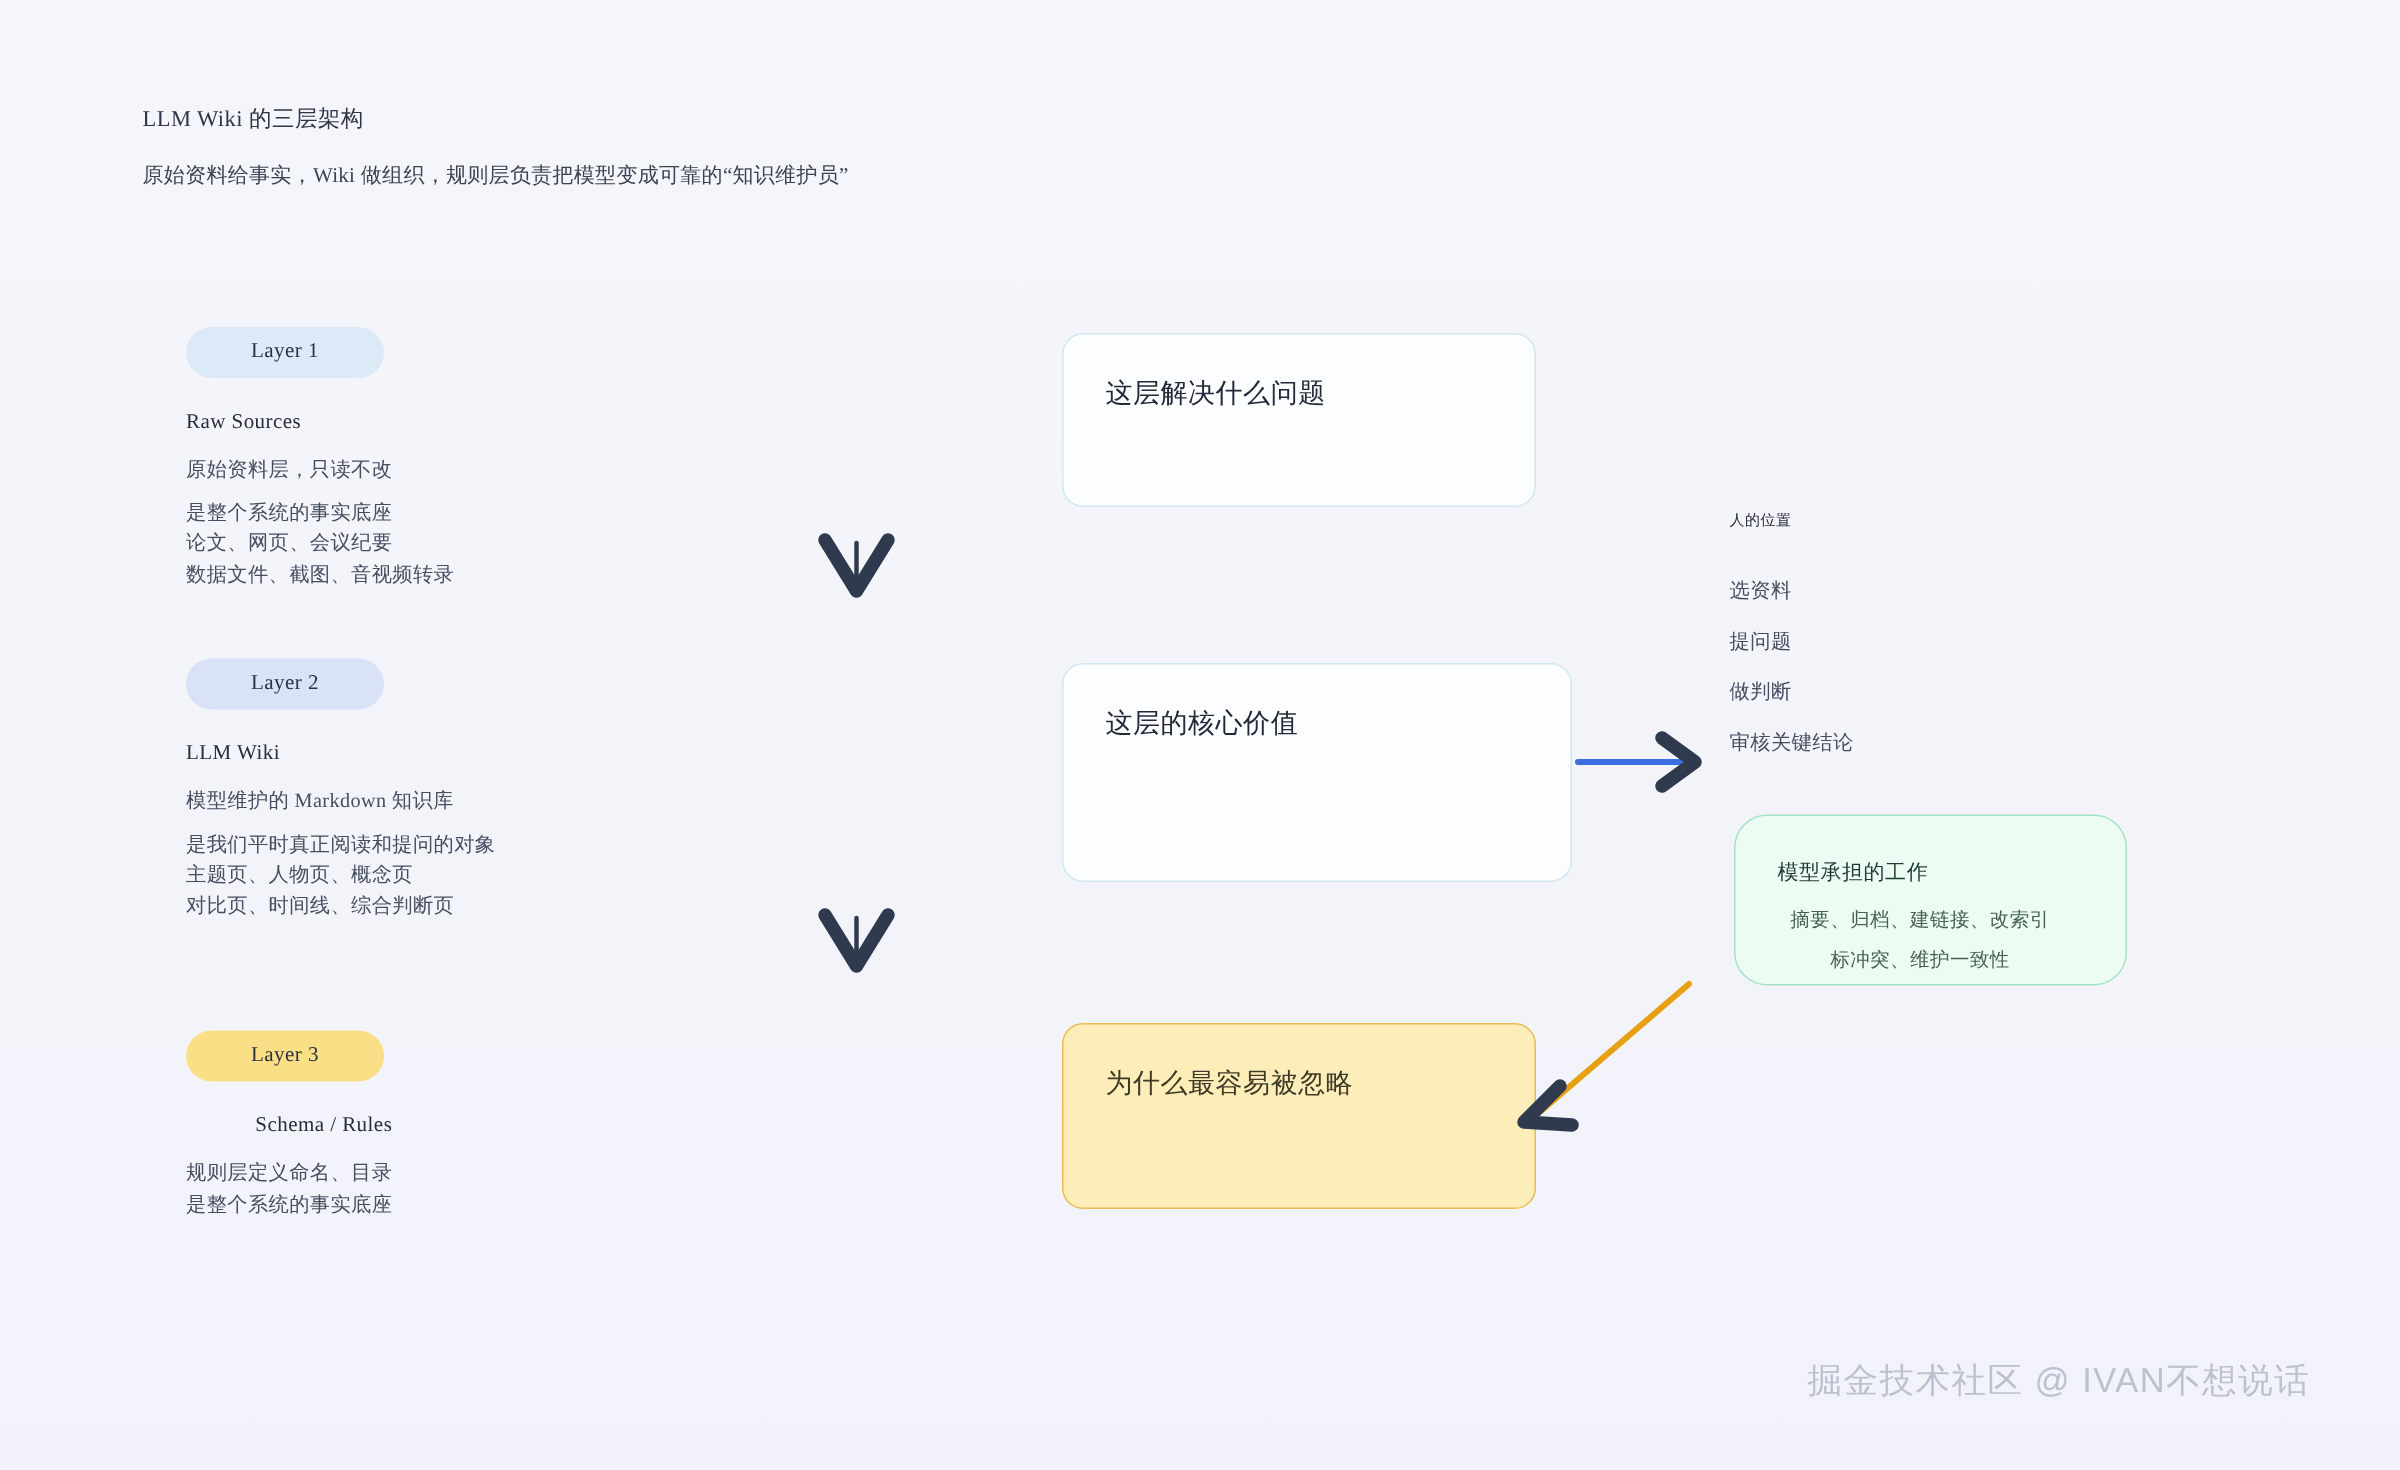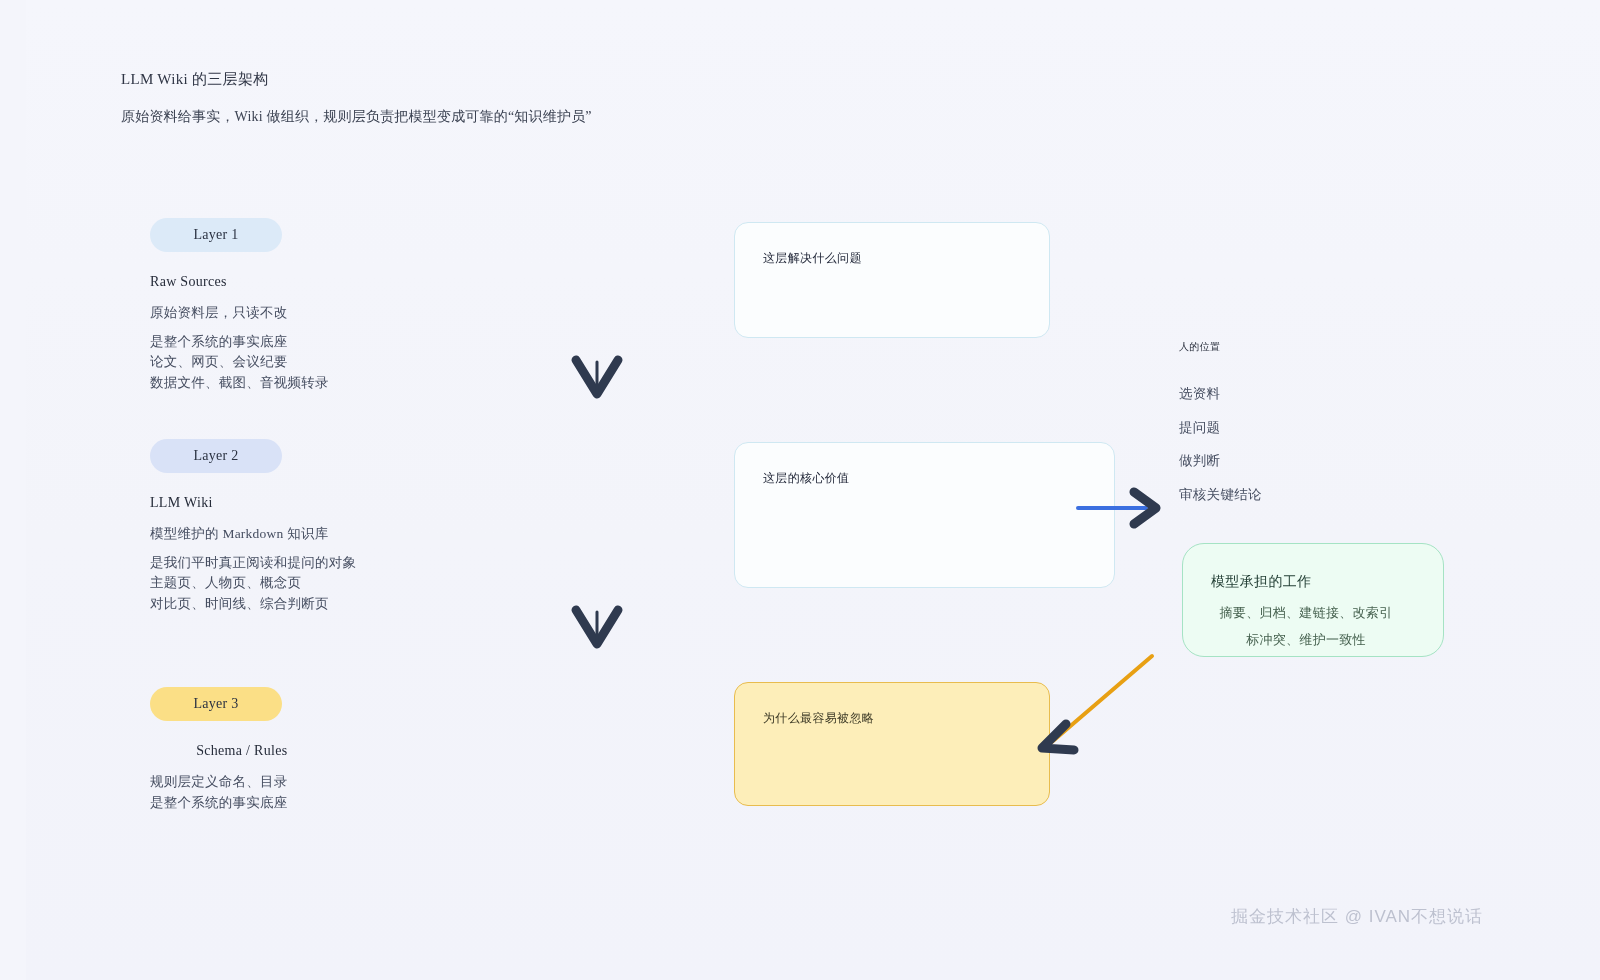--- a/index.html
+++ b/index.html
@@ -16,21 +16,20 @@
     font-family: "Liberation Serif", "DejaVu Serif", serif;
     color: #3a4254;
     -webkit-font-smoothing: antialiased;
   }
 
   
   #canvas {
     position: absolute;
     inset: 0;
     background: linear-gradient(180deg, #f5f6fc 0%, #f3f4fa 55%, #f2f3fa 100%);
-    margin-left: 26px;
   }
 
   
   .page-title {
     position: absolute;
     left: 95px;
     top: 70px;
     font-size: 15px;
     letter-spacing: .3px;
     color: #2f3545;
@@ -96,21 +95,21 @@
     border: 1px solid #cfe8f2;
   }
   .card-yellow {
     background: #fdeeb9;
     border: 1px solid #e8bc4e;
   }
   .card-title {
     position: absolute;
     left: 28px;
     top: 27px;
-    font-size: 12px;
+    font-size: 18px;
     color: #23293a;
     letter-spacing: .35px;
     white-space: nowrap;
   }
   .card-body {
     position: absolute;
     left: 28px;
     top: 62px;
   }
   .card-body .ln {
@@ -184,21 +183,21 @@
   .card-green .g-body .ln:last-child { margin-bottom: 0; }
 
   
   .arrow { position: absolute; }
 
   
   .watermark {
     position: absolute;
     left: 1205px;
     top: 905px;
-    font-size: 17px;
+    font-size: 23px;
     color: #b9bdcc;
     letter-spacing: 1px;
     font-family: "Liberation Sans", sans-serif;
     white-space: nowrap;
     opacity: .92;
   }
 </style>
 </head>
 <body>
 
@@ -235,21 +234,21 @@
     <div class="layer-lines">
       <div class="ln tight">规则层定义命名、目录</div>
       <div class="ln">是整个系统的事实底座</div>
     </div>
   </div>
 
   <div class="card card-blue" style="left:708px; top:222px; width:316px; height:116px;">
     <div class="card-title">这层解决什么问题</div>
   </div>
 
-  <div class="card card-blue" style="left:708px; top:442px; width:381px; height:146px;">
+  <div class="card card-blue" style="left:708px; top:442px; width:340px; height:146px;">
     <div class="card-title">这层的核心价值</div>
   </div>
 
   <div class="card card-yellow" style="left:708px; top:682px; width:316px; height:124px;">
     <div class="card-title">为什么最容易被忽略</div>
   </div>
 
   <div class="right-heading">人的位置</div>
   <div class="right-list">
     <div class="ln">选资料</div>

